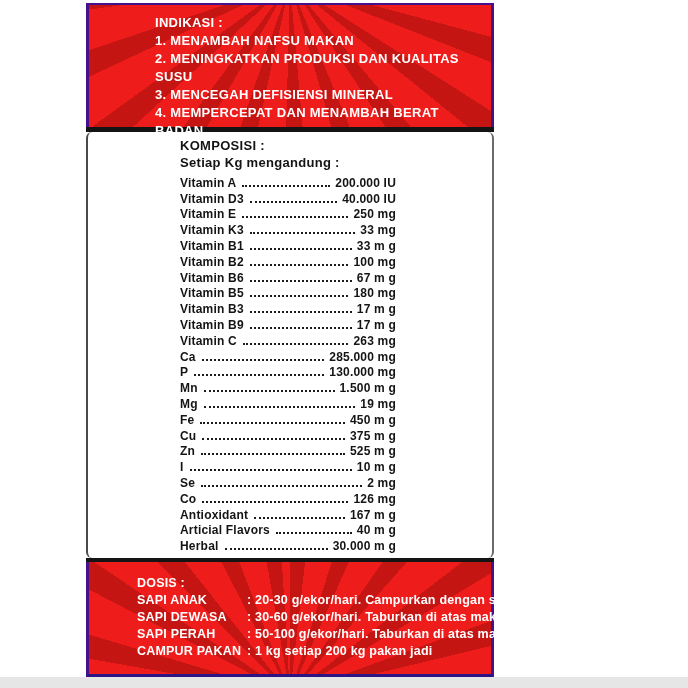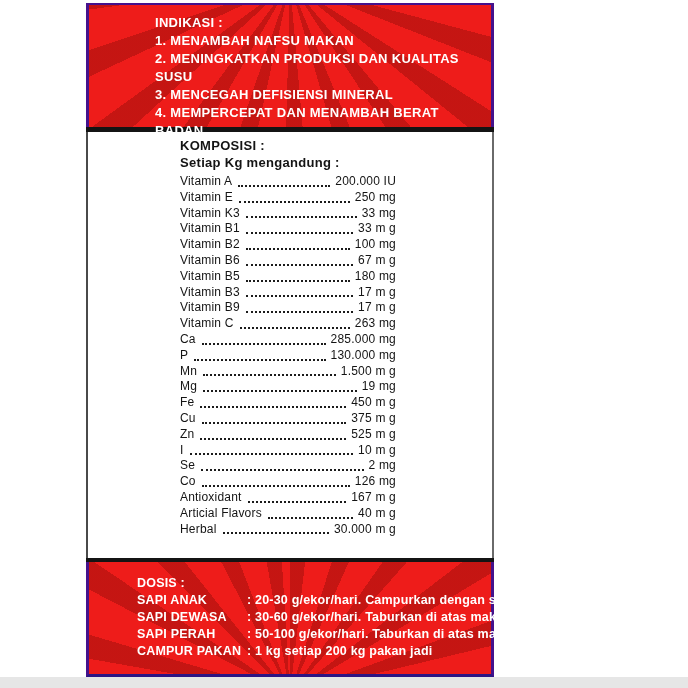--- a/index.html
+++ b/index.html
@@ -31,24 +31,25 @@
       var(--red_base);
     font-size:13px;font-weight:bold;line-height:18px;letter-spacing:.3px;
   }
   .black-bar{height:5px;background:var(--black_bar);}
   .black-bar.bar2{height:4px;}
 
   .white-box{
     height:426px;background:#ffffff;color:var(--black_text);
     border-left:2px solid #4a4a4a;border-right:2px solid #6a6a6a;
     padding:5px 96px 0 92px;
+    border-radius:6px;
   }
   .comp-title,.comp-subtitle{font-size:13px;font-weight:bold;line-height:17px;letter-spacing:.3px;}
   .comp-list{margin-top:3px;}
-  .crow{display:flex;height:15.8px;font-size:12px;font-weight:normal;letter-spacing:.2px;}
+  .crow{display:flex;align-items:flex-end;height:15.8px;font-size:12px;font-weight:bold;letter-spacing:.2px;}
   .cname{white-space:nowrap;}
   .leader{flex:1;border-bottom:2px dotted #1b1b1b;margin:0 5px 3px 6px;min-width:20px;}
   .cval{white-space:nowrap;}
 
   .red-box.bottom{
     height:115px;
     border-bottom:3px solid #2d1583;
     padding:13px 6px 0 48px;
     background:
       repeating-conic-gradient(from 0deg at 50% 118%,
@@ -87,20 +88,25 @@
     <section class="white-box">
       <div class="comp-title">KOMPOSISI :</div>
       <div class="comp-subtitle">Setiap Kg mengandung :</div>
       <div class="comp-list" id="comp-list">
   <div class="crow">
     <span class="cname">Vitamin A</span>
     <span class="leader"></span>
     <span class="cval">200.000 IU</span>
   </div>
 
+  <div class="crow">
+    <span class="cname">Vitamin D3</span>
+    <span class="leader"></span>
+    <span class="cval">40.000 IU</span>
+  </div>
 
   <div class="crow">
     <span class="cname">Vitamin E</span>
     <span class="leader"></span>
     <span class="cval">250 mg</span>
   </div>
 
   <div class="crow">
     <span class="cname">Vitamin K3</span>
     <span class="leader"></span>

